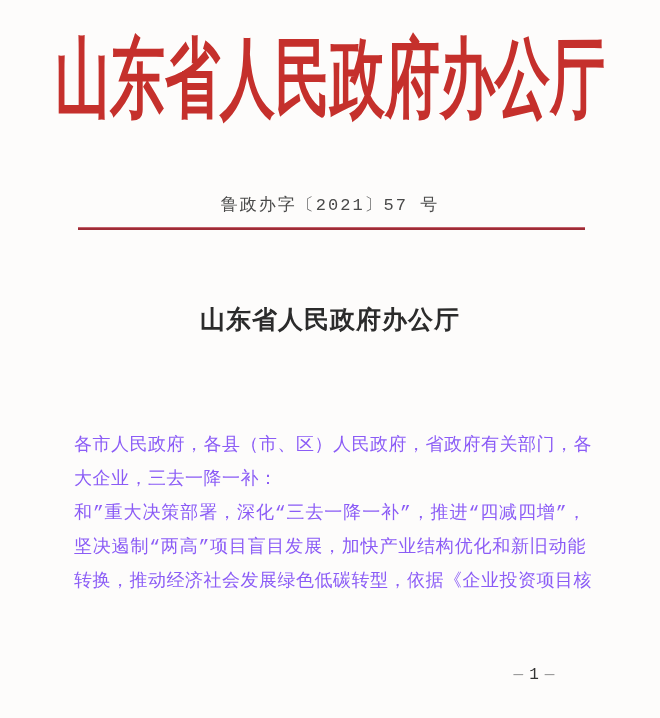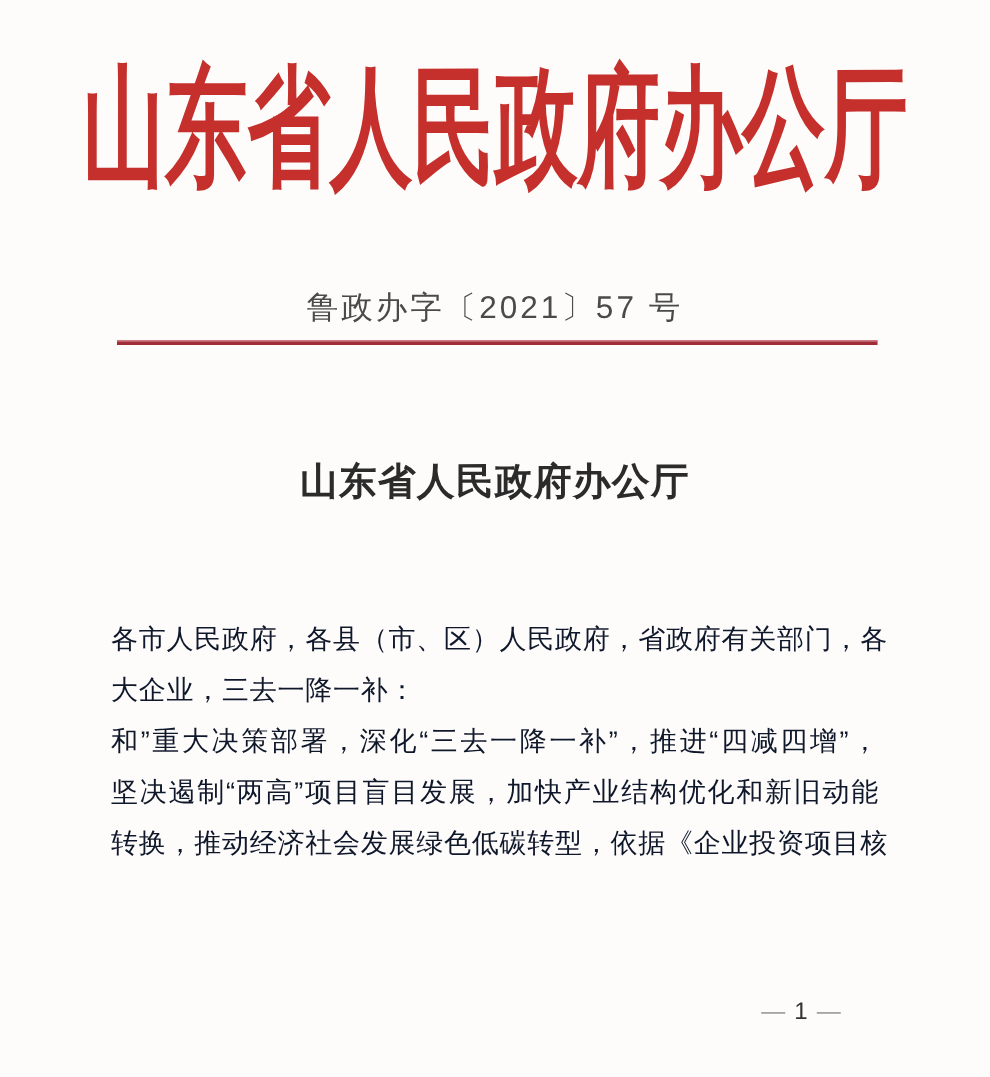--- a/index.html
+++ b/index.html
@@ -3,40 +3,40 @@
 <meta charset="utf-8">
 <style>
   html, body { margin: 0; padding: 0; background: #ffffff; }
   .page {
     position: relative;
     width: 660px;
     height: 718px;
     margin: 0 auto;
     background: #fdfcfb;
     overflow: hidden;
-    font-family: Liberation Sans, sans-serif;
+    font-family: Liberation Mono, monospace;
   }
   .letterhead {
     position: absolute;
     top: 42px; left: 0; width: 660px;
     text-align: center;
     font-size: 55px;
     line-height: 1;
     font-weight: 700;
     color: #c5302c;
     letter-spacing: 0px;
     transform: scaleY(1.58);
     transform-origin: 50% 0;
     white-space: nowrap;
   }
   .doc-number {
     position: absolute;
     top: 196px; left: 0; width: 660px;
     text-align: center;
-    font-size: 21px;
+    font-size: 17px;
     line-height: 20px;
     color: #4a4a4a;
     letter-spacing: 2px;
     white-space: nowrap;
   }
   .red-rule {
     position: absolute;
     top: 227px; left: 78px;
     width: 507px; height: 3px;
     background: #9f2c36;
@@ -49,25 +49,25 @@
     text-align: center;
     font-size: 25px;
     line-height: 47px;
     font-weight: 700;
     color: #2b2b2b;
     letter-spacing: 1px;
     white-space: nowrap;
   }
   .body-block {
     position: absolute;
-    top: 409px; left: 74px;
+    top: 428px; left: 74px;
     width: 512px;
     font-size: 18px;
     line-height: 34px;
-    color: #0f172a;
+    color: #8b5cf6;
     letter-spacing: 0.5px;
   }
   .body-block .line {
     text-align: justify;
     text-align-last: justify;
     white-space: nowrap;
   }
   .body-block .line.no-fill {
     text-align-last: left;
   }

